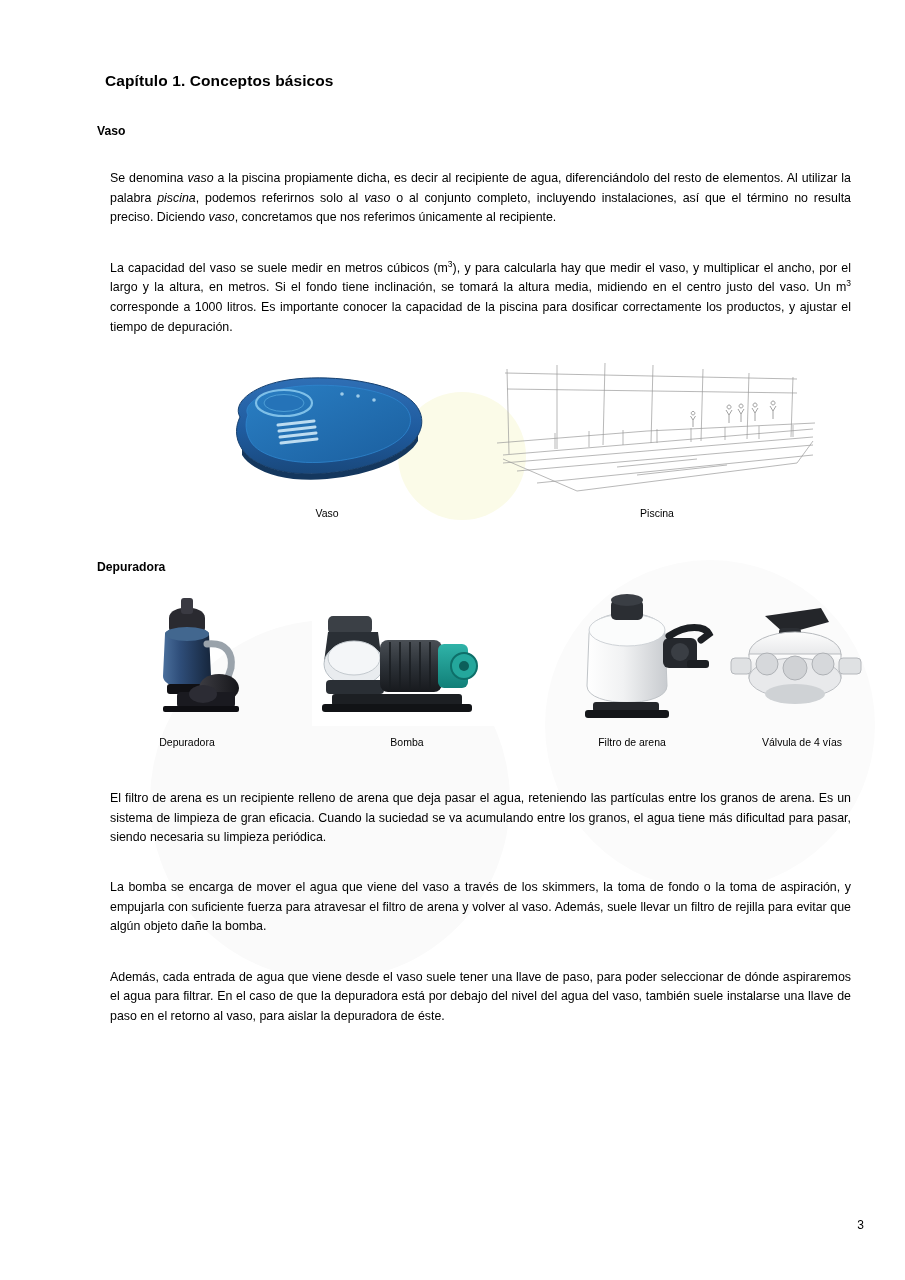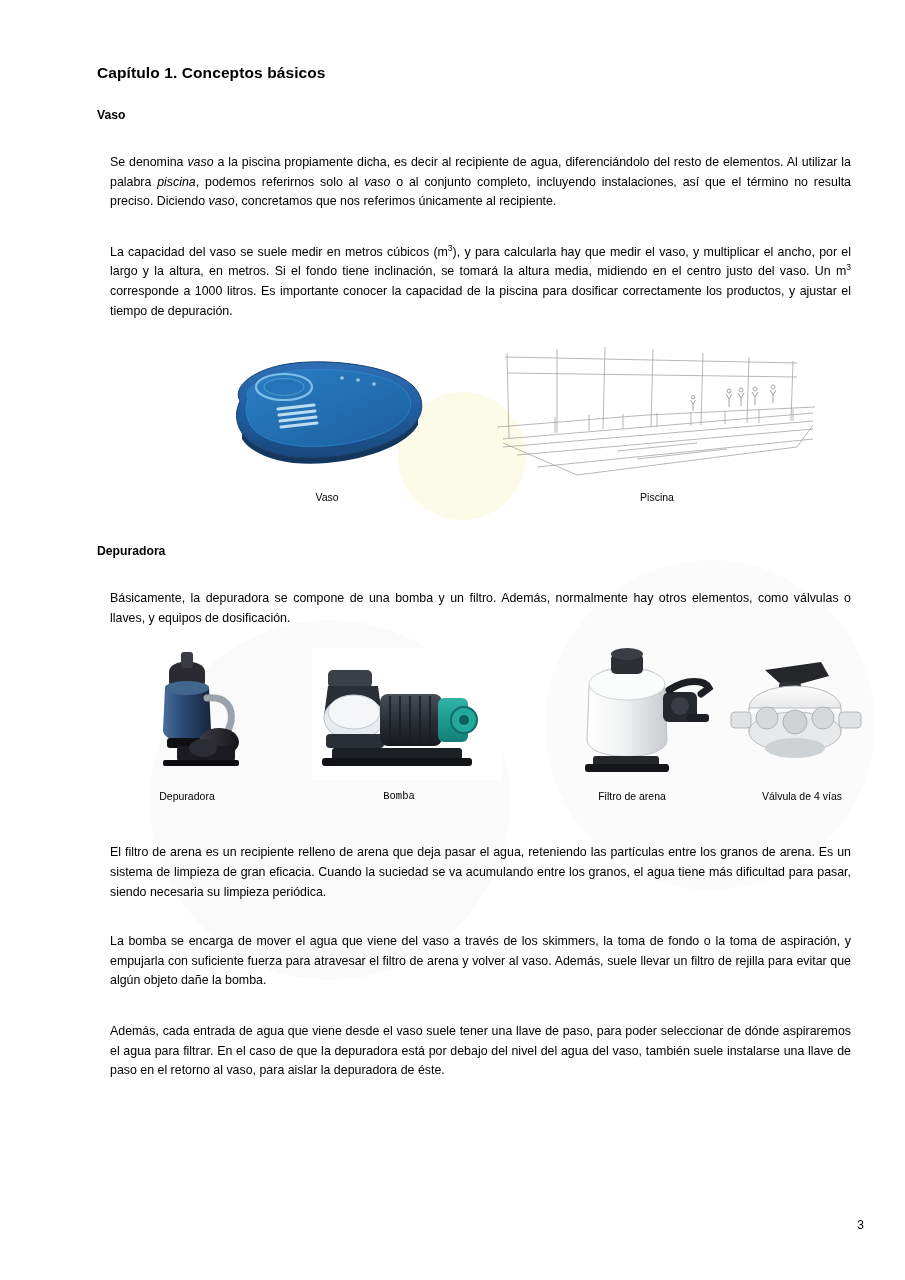--- a/index.html
+++ b/index.html
@@ -39,21 +39,21 @@
   .content {
     position: absolute;
     left: 97px;
     top: 0;
     width: 767px;
     z-index: 2;
   }
   h1.chapter {
     font-size: 15.5px;
     font-weight: bold;
-    margin: 0;
+    margin: 8px;
     padding-top: 64px;
     letter-spacing: 0.1px;
   }
   h2.section {
     font-size: 12.2px;
     font-weight: bold;
     margin: 0;
     padding-top: 26px;
   }
   p.body {
@@ -80,21 +80,21 @@
   .cap1-piscina { left: 400px; width: 320px; text-align: center; }
 
   
   .figrow2 {
     position: relative;
     height: 170px;
     margin-top: 14px;
   }
   .cap2 { position: absolute; top: 148px; font-size: 10.5px; text-align: center; }
   .cap2-a { left: 0px;   width: 180px; }
-  .cap2-b { left: 207px; width: 190px; font-family: Liberation Mono, monospace; }
+  .cap2-b { left: 215px; width: 190px; }
   .cap2-c { left: 440px; width: 190px; }
   .cap2-d { left: 640px; width: 130px; }
 
   .pagenum {
     position: absolute;
     right: 41px;
     top: 1218px;
     font-size: 12px;
     z-index: 3;
   }
@@ -198,21 +198,20 @@
           <path d="M258,62 l0,-8 M258,54 l-3,-5 M258,54 l3,-5 M258,48 a2,2 0 1,1 0.1,0"></path>
           <path d="M276,60 l0,-8 M276,52 l-3,-5 M276,52 l3,-5 M276,46 a2,2 0 1,1 0.1,0"></path>
           <path d="M196,68 l0,-7 M196,61 l-2.5,-4 M196,61 l2.5,-4 M196,56 a1.8,1.8 0 1,1 0.1,0"></path>
         </g>
       </svg>
       <div class="cap1 cap1-piscina">Piscina</div>
     </div>
 
     <h2 class="section">Depuradora</h2>
 
-    <p class="body">Básicamente, la depuradora se compone de una bomba y un filtro. Además, normalmente hay otros elementos, como válvulas o llaves, y equipos de dosificación.</p>
 
     <div class="figrow2">
 
       <svg style="position:absolute;left:10px;top:0;" viewBox="0 0 160 140" width="160" height="140" xmlns="http://www.w3.org/2000/svg">
         <defs>
           <linearGradient id="tankG" x1="0" y1="0" x2="1" y2="0">
             <stop offset="0%" stop-color="#4a6f9c"></stop>
             <stop offset="35%" stop-color="#2f4e7a"></stop>
             <stop offset="100%" stop-color="#16263c"></stop>
           </linearGradient>

